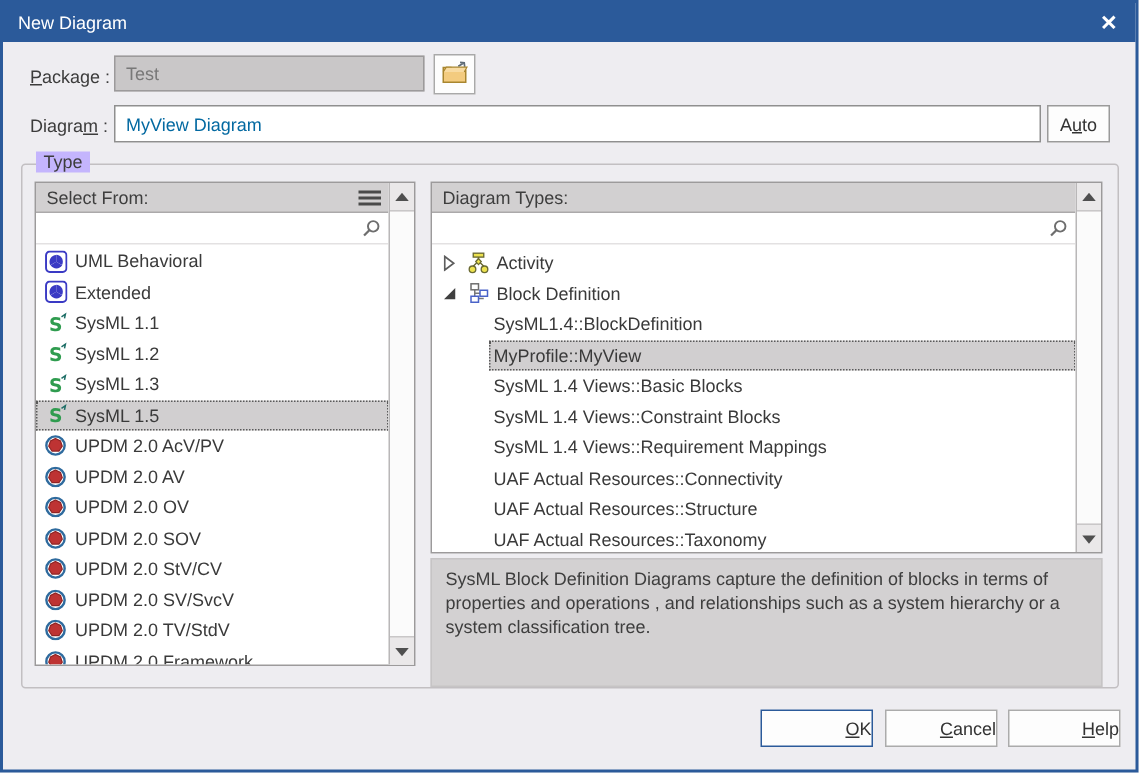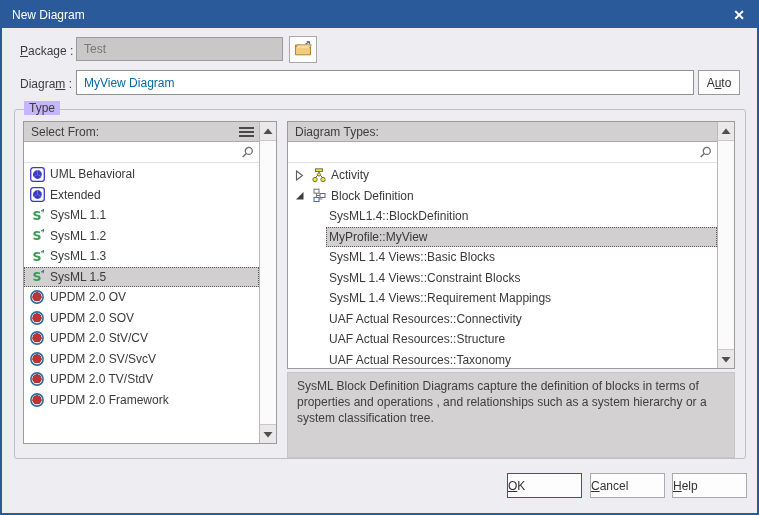--- a/index.html
+++ b/index.html
@@ -88,21 +88,21 @@
   .trow.lv1.selected { margin-left:38px; padding-left:3px; }
 
   
   .descbox { position:absolute; left:285px; top:370px; width:448px; height:86px;
              background:#D3D1D2; border:1px solid #C6C4C5; padding:5px 9px;
              color:#3E3E3E; line-height:16px; }
 
   
   .btn { position:absolute; top:471px; width:75px; height:25px; background:#FDFDFD;
          border:1px solid #ABABAB; font-family:inherit; font-size:12px; color:#333;
-         display:flex; align-items:center; justify-content:flex-start; }
+         display:flex; align-items:center; justify-content:flex-end; }
   .btn.default { border:1px solid #2B5A9A; }
   .ok-btn { left:505px; }
   .cancel-btn { left:588px; }
   .help-btn { left:670px; }
 </style>
 </head>
 <body>
 
 <div class="dialog">
 
@@ -230,21 +230,41 @@
             <span class="ico ico-sysml">
               <svg width="15" height="15" viewBox="0 0 15 15">
                 <path d="M11 3.2 l2.6 -1.8 -0.6 2.9" fill="none" stroke="#1E6E66" stroke-width="1"></path>
                 <text x="2.6" y="12.4" font-family="DejaVu Sans" font-size="12.5" font-weight="bold" fill="#2F9C4F">S</text>
               </svg>
             </span>
 
             <span class="lbl">SysML 1.5</span>
           </div>
 
-
+          <div class="lrow updm-icon">
+
+            <span class="ico ico-updm">
+              <svg width="14" height="14" viewBox="0 0 14 14">
+                <circle cx="7" cy="7" r="6.1" fill="#fff" stroke="#2F6B9E" stroke-width="1.6"></circle>
+                <polygon points="7,2.3 10.3,3.9 11.5,7.5 9.3,10.7 4.7,10.7 2.5,7.5 3.7,3.9" fill="#BE3333" stroke="#8F2424" stroke-width="0.8"></polygon>
+              </svg>
+            </span>
+            <span class="lbl">UPDM 2.0 AcV/PV</span>
+          </div>
+
+          <div class="lrow updm-icon">
+
+            <span class="ico ico-updm">
+              <svg width="14" height="14" viewBox="0 0 14 14">
+                <circle cx="7" cy="7" r="6.1" fill="#fff" stroke="#2F6B9E" stroke-width="1.6"></circle>
+                <polygon points="7,2.3 10.3,3.9 11.5,7.5 9.3,10.7 4.7,10.7 2.5,7.5 3.7,3.9" fill="#BE3333" stroke="#8F2424" stroke-width="0.8"></polygon>
+              </svg>
+            </span>
+            <span class="lbl">UPDM 2.0 AV</span>
+          </div>
 
           <div class="lrow updm-icon">
 
             <span class="ico ico-updm">
               <svg width="14" height="14" viewBox="0 0 14 14">
                 <circle cx="7" cy="7" r="6.1" fill="#fff" stroke="#2F6B9E" stroke-width="1.6"></circle>
                 <polygon points="7,2.3 10.3,3.9 11.5,7.5 9.3,10.7 4.7,10.7 2.5,7.5 3.7,3.9" fill="#BE3333" stroke="#8F2424" stroke-width="0.8"></polygon>
               </svg>
             </span>
             <span class="lbl">UPDM 2.0 OV</span>

